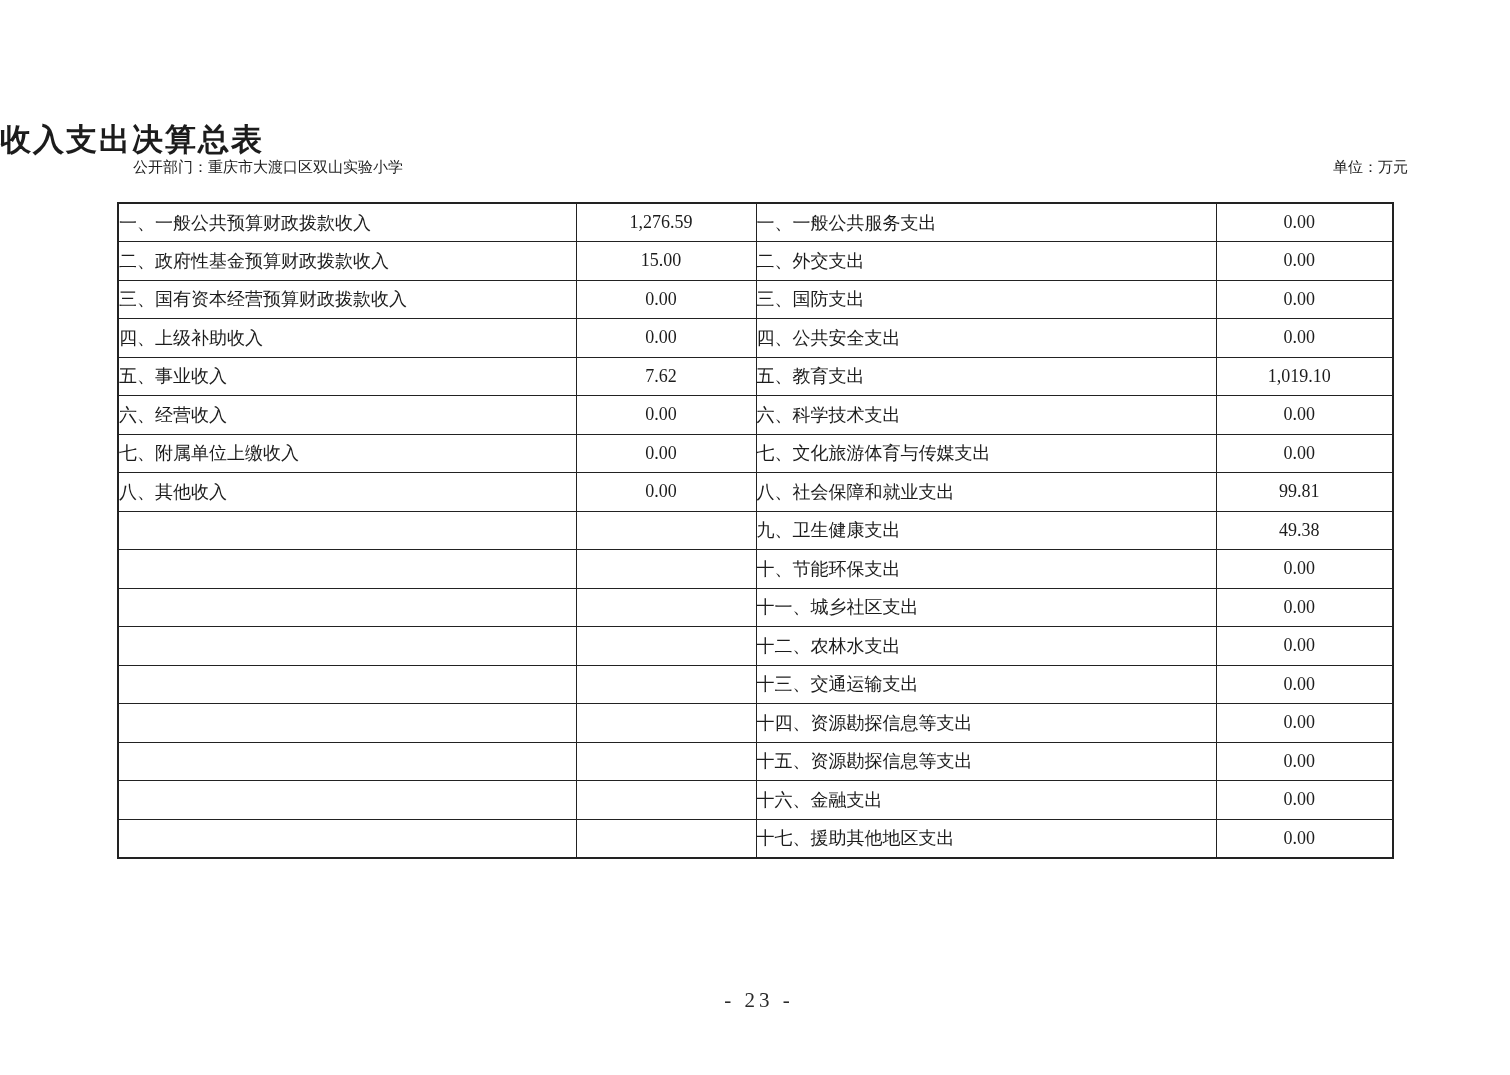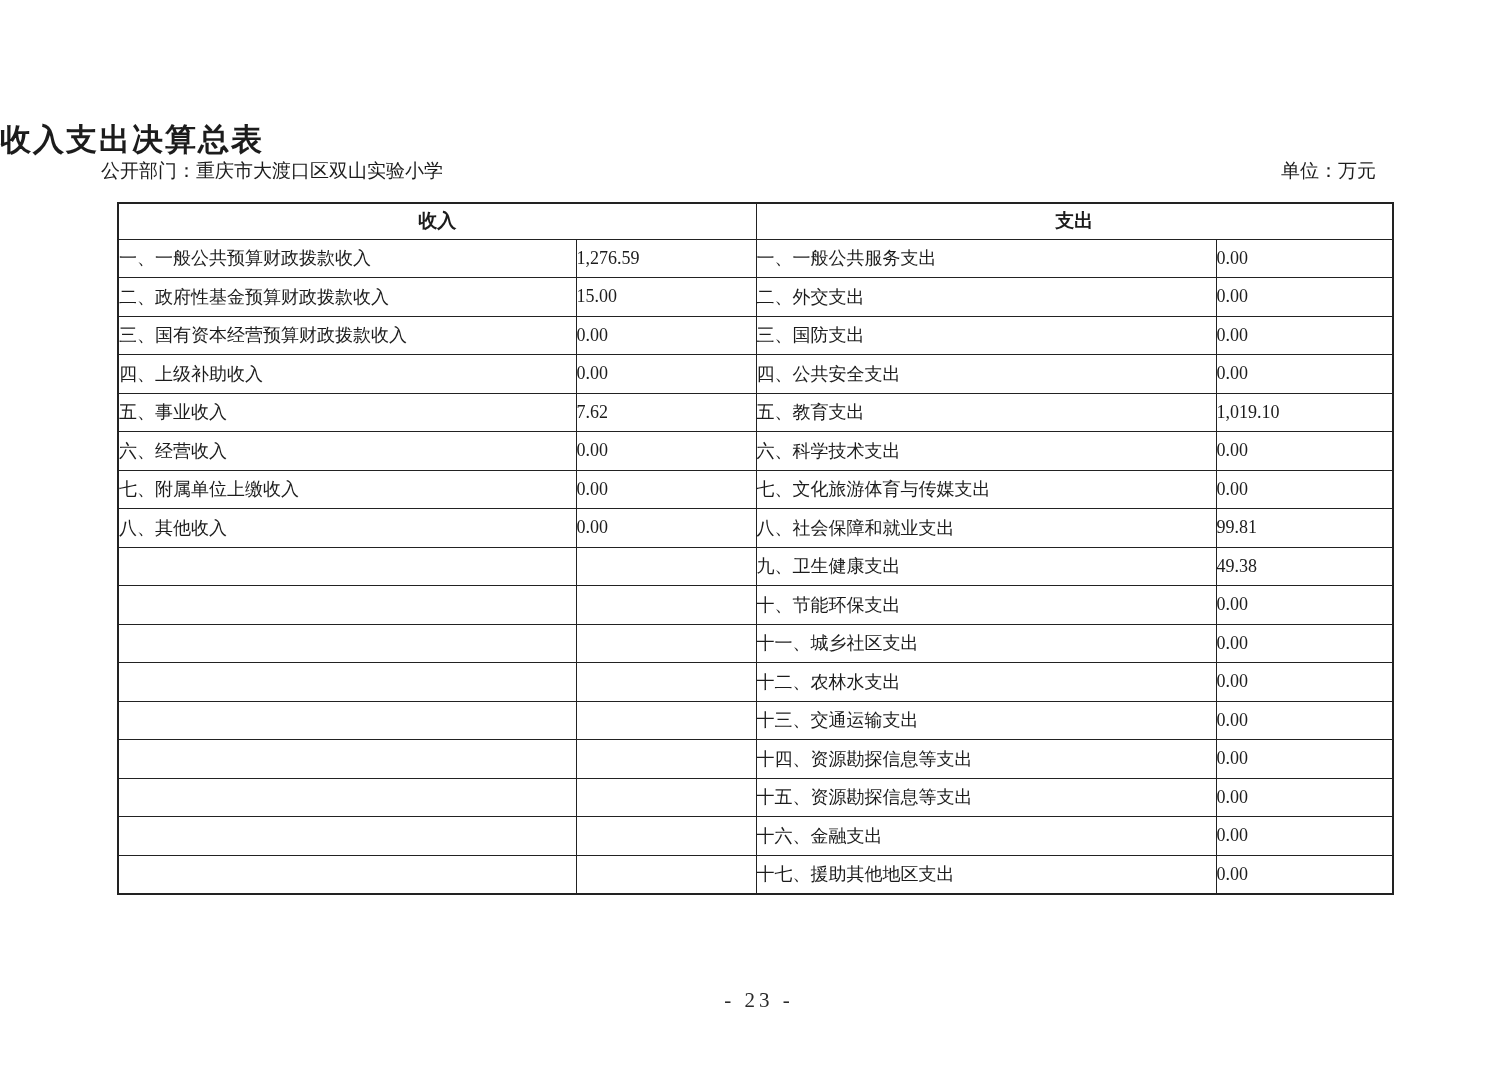--- a/index.html
+++ b/index.html
@@ -15,25 +15,25 @@
   .doc-title {
     position: absolute;
     top: 119px; left: 0; width: 100%;
     text-align: left;
     font-size: 31px;
     font-weight: bold;
     letter-spacing: 2px;
   }
   .subtitle-row {
     position: absolute;
-    top: 158px; left: 101px; width: 1275px;
+    top: 158px; left: 133px; width: 1275px;
     display: flex;
     justify-content: space-between;
     align-items: baseline;
-    font-size: 19px;
+    font-size: 15px;
   }
   .summary-table {
     position: absolute;
     top: 202px; left: 117px;
     width: 1275px;
     border-collapse: collapse;
     table-layout: fixed;
   }
   .summary-table th, .summary-table td {
     border: 1px solid #222222;
@@ -54,21 +54,21 @@
     font-weight: bold;
     text-align: center;
     vertical-align: middle;
   }
   .summary-table tbody td {
     height: 38.5px;
     font-size: 18px;
     vertical-align: middle;
   }
   .summary-table td.label-cell { text-align: left; }
-  .summary-table td.value-cell { text-align: left; padding-right: 10px; }
+  .summary-table td.value-cell { text-align: center; padding-right: 10px; }
   .page-number {
     position: absolute;
     top: 988px; left: 0; width: 100%;
     text-align: center;
     font-size: 21px;
     letter-spacing: 4px;
     color: #2a2a2a;
     padding-left: 8px;
   }
 </style>
@@ -83,24 +83,20 @@
 </div>
 
 <table class="summary-table">
   <colgroup>
     <col style="width:458px">
     <col style="width:180px">
     <col style="width:460px">
     <col style="width:177px">
   </colgroup>
   <thead>
-    <tr class="section-row">
-      <th colspan="2">收入</th>
-      <th colspan="2">支出</th>
-    </tr>
   </thead>
   <tbody>
       <tr>
     <td class="label-cell">一、一般公共预算财政拨款收入</td>
     <td class="value-cell">1,276.59</td>
     <td class="label-cell">一、一般公共服务支出</td>
     <td class="value-cell">0.00</td>
   </tr>
       <tr>
     <td class="label-cell">二、政府性基金预算财政拨款收入</td>

